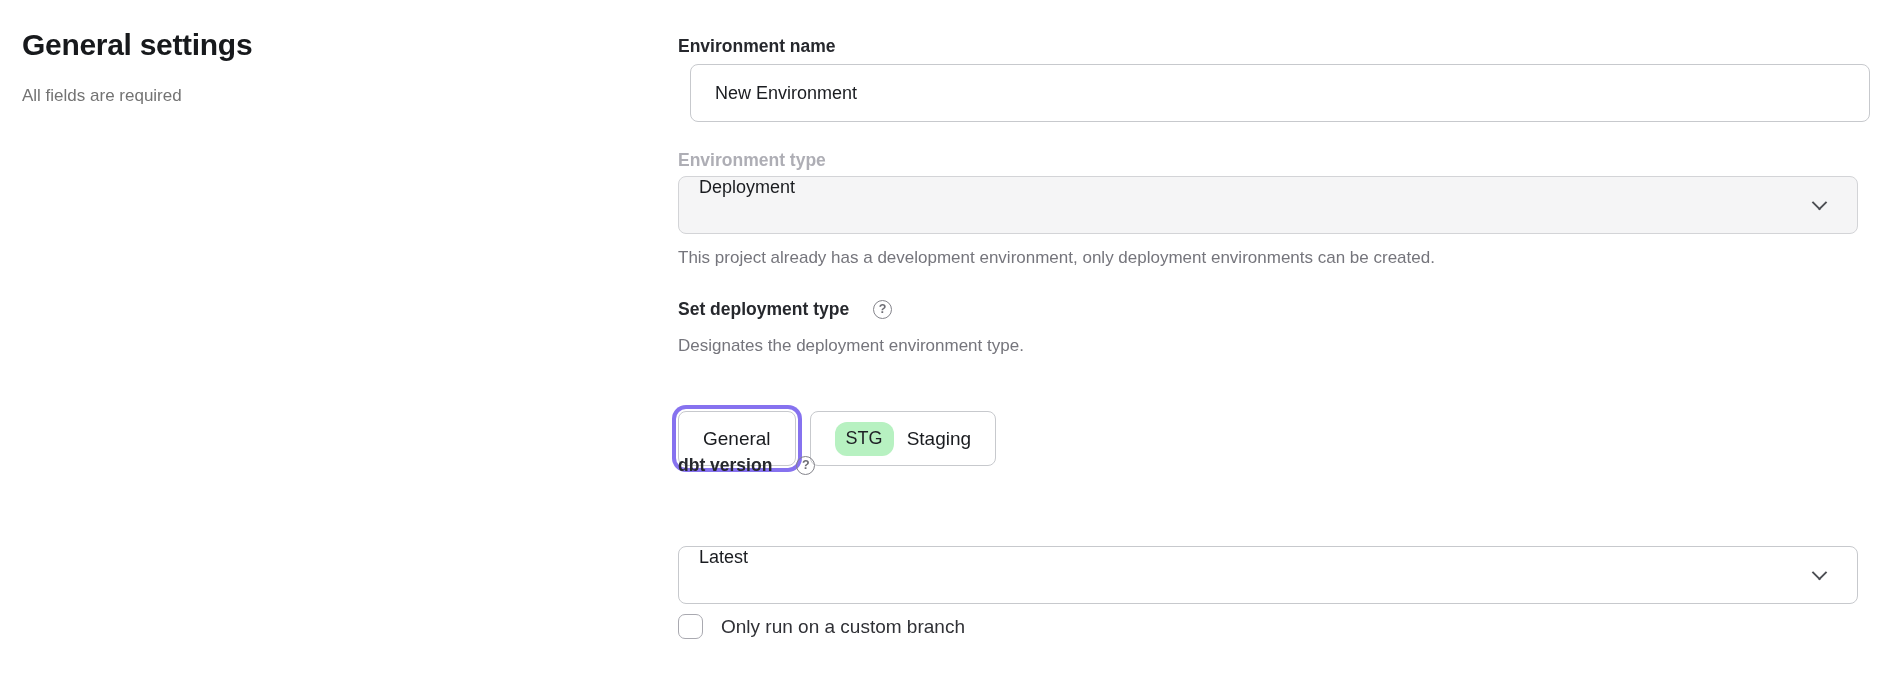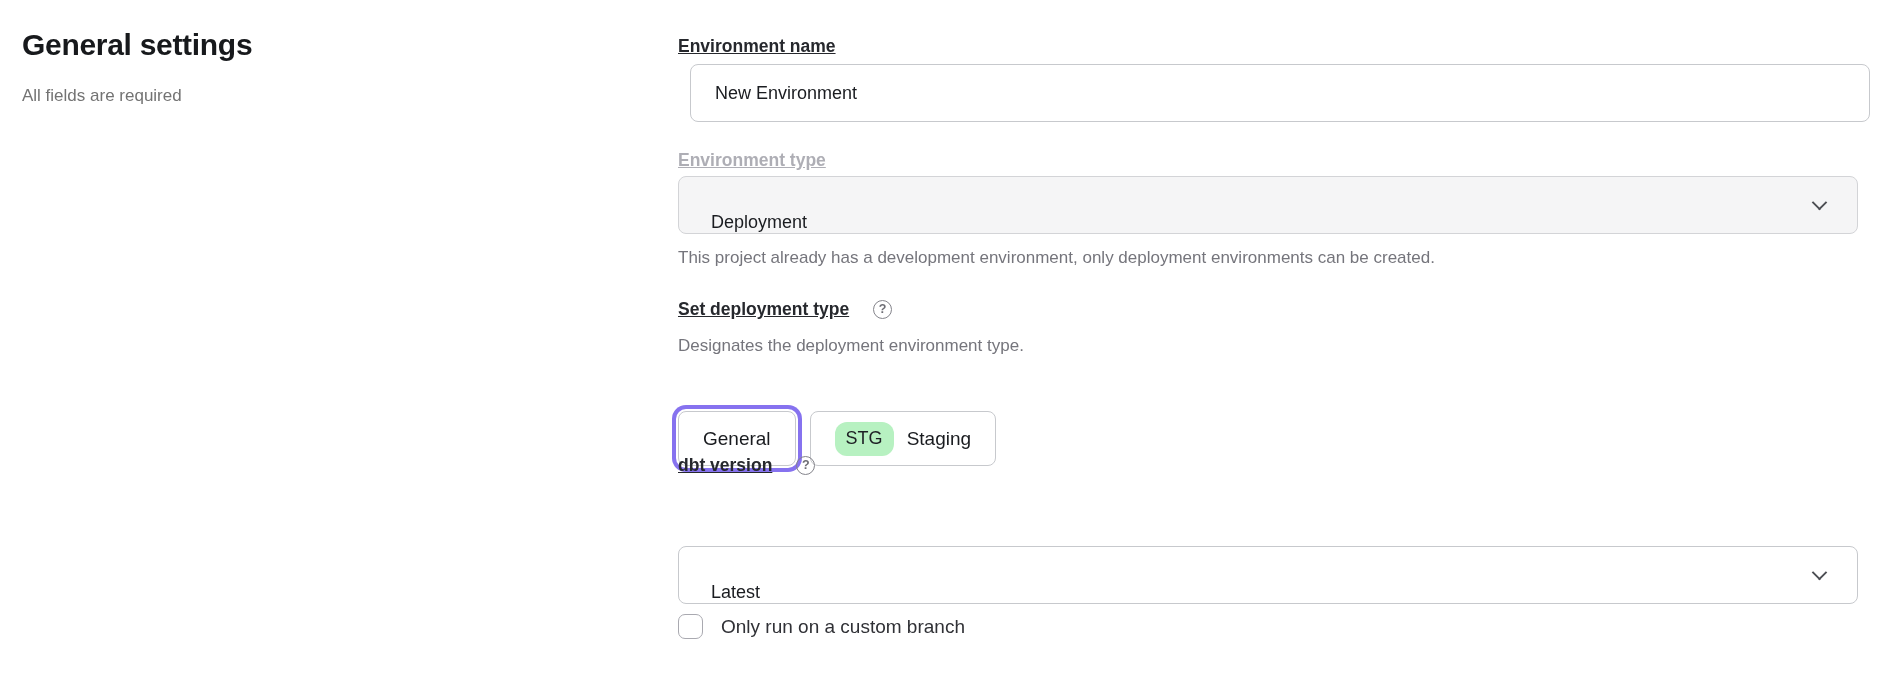--- a/index.html
+++ b/index.html
@@ -33,21 +33,20 @@
 
   
   .form-col { position: absolute; left: 678px; top: 0; width: 1180px; }
   .abs { position: absolute; left: 0; }
 
   .field-label {
     font-size: 17.5px;
     font-weight: 700;
     color: #26282d;
     line-height: 24px;
-    text-decoration: underline;
   }
   .field-label.disabled { color: #aeaeb5; }
 
   .helper-text {
     font-size: 17px;
     color: #75757c;
     line-height: 24px;
   }
 
   .text-input {
@@ -65,22 +64,22 @@
   }
 
   .select-box {
     position: relative;
     width: 1180px;
     height: 58px;
     border: 1px solid #c7c9cd;
     border-radius: 8px;
     background: #ffffff;
     display: flex;
-    align-items: flex-end;
-    padding: 0 56px 0 32px;
+    align-items: flex-start;
+    padding: 0 56px 0 20px;
     font-size: 18px;
     color: #1a1c20;
     cursor: pointer;
   }
   .select-box.disabled {
     background: #f5f5f6;
     border-color: #d3d4d7;
     cursor: default;
   }
   .chevron {

